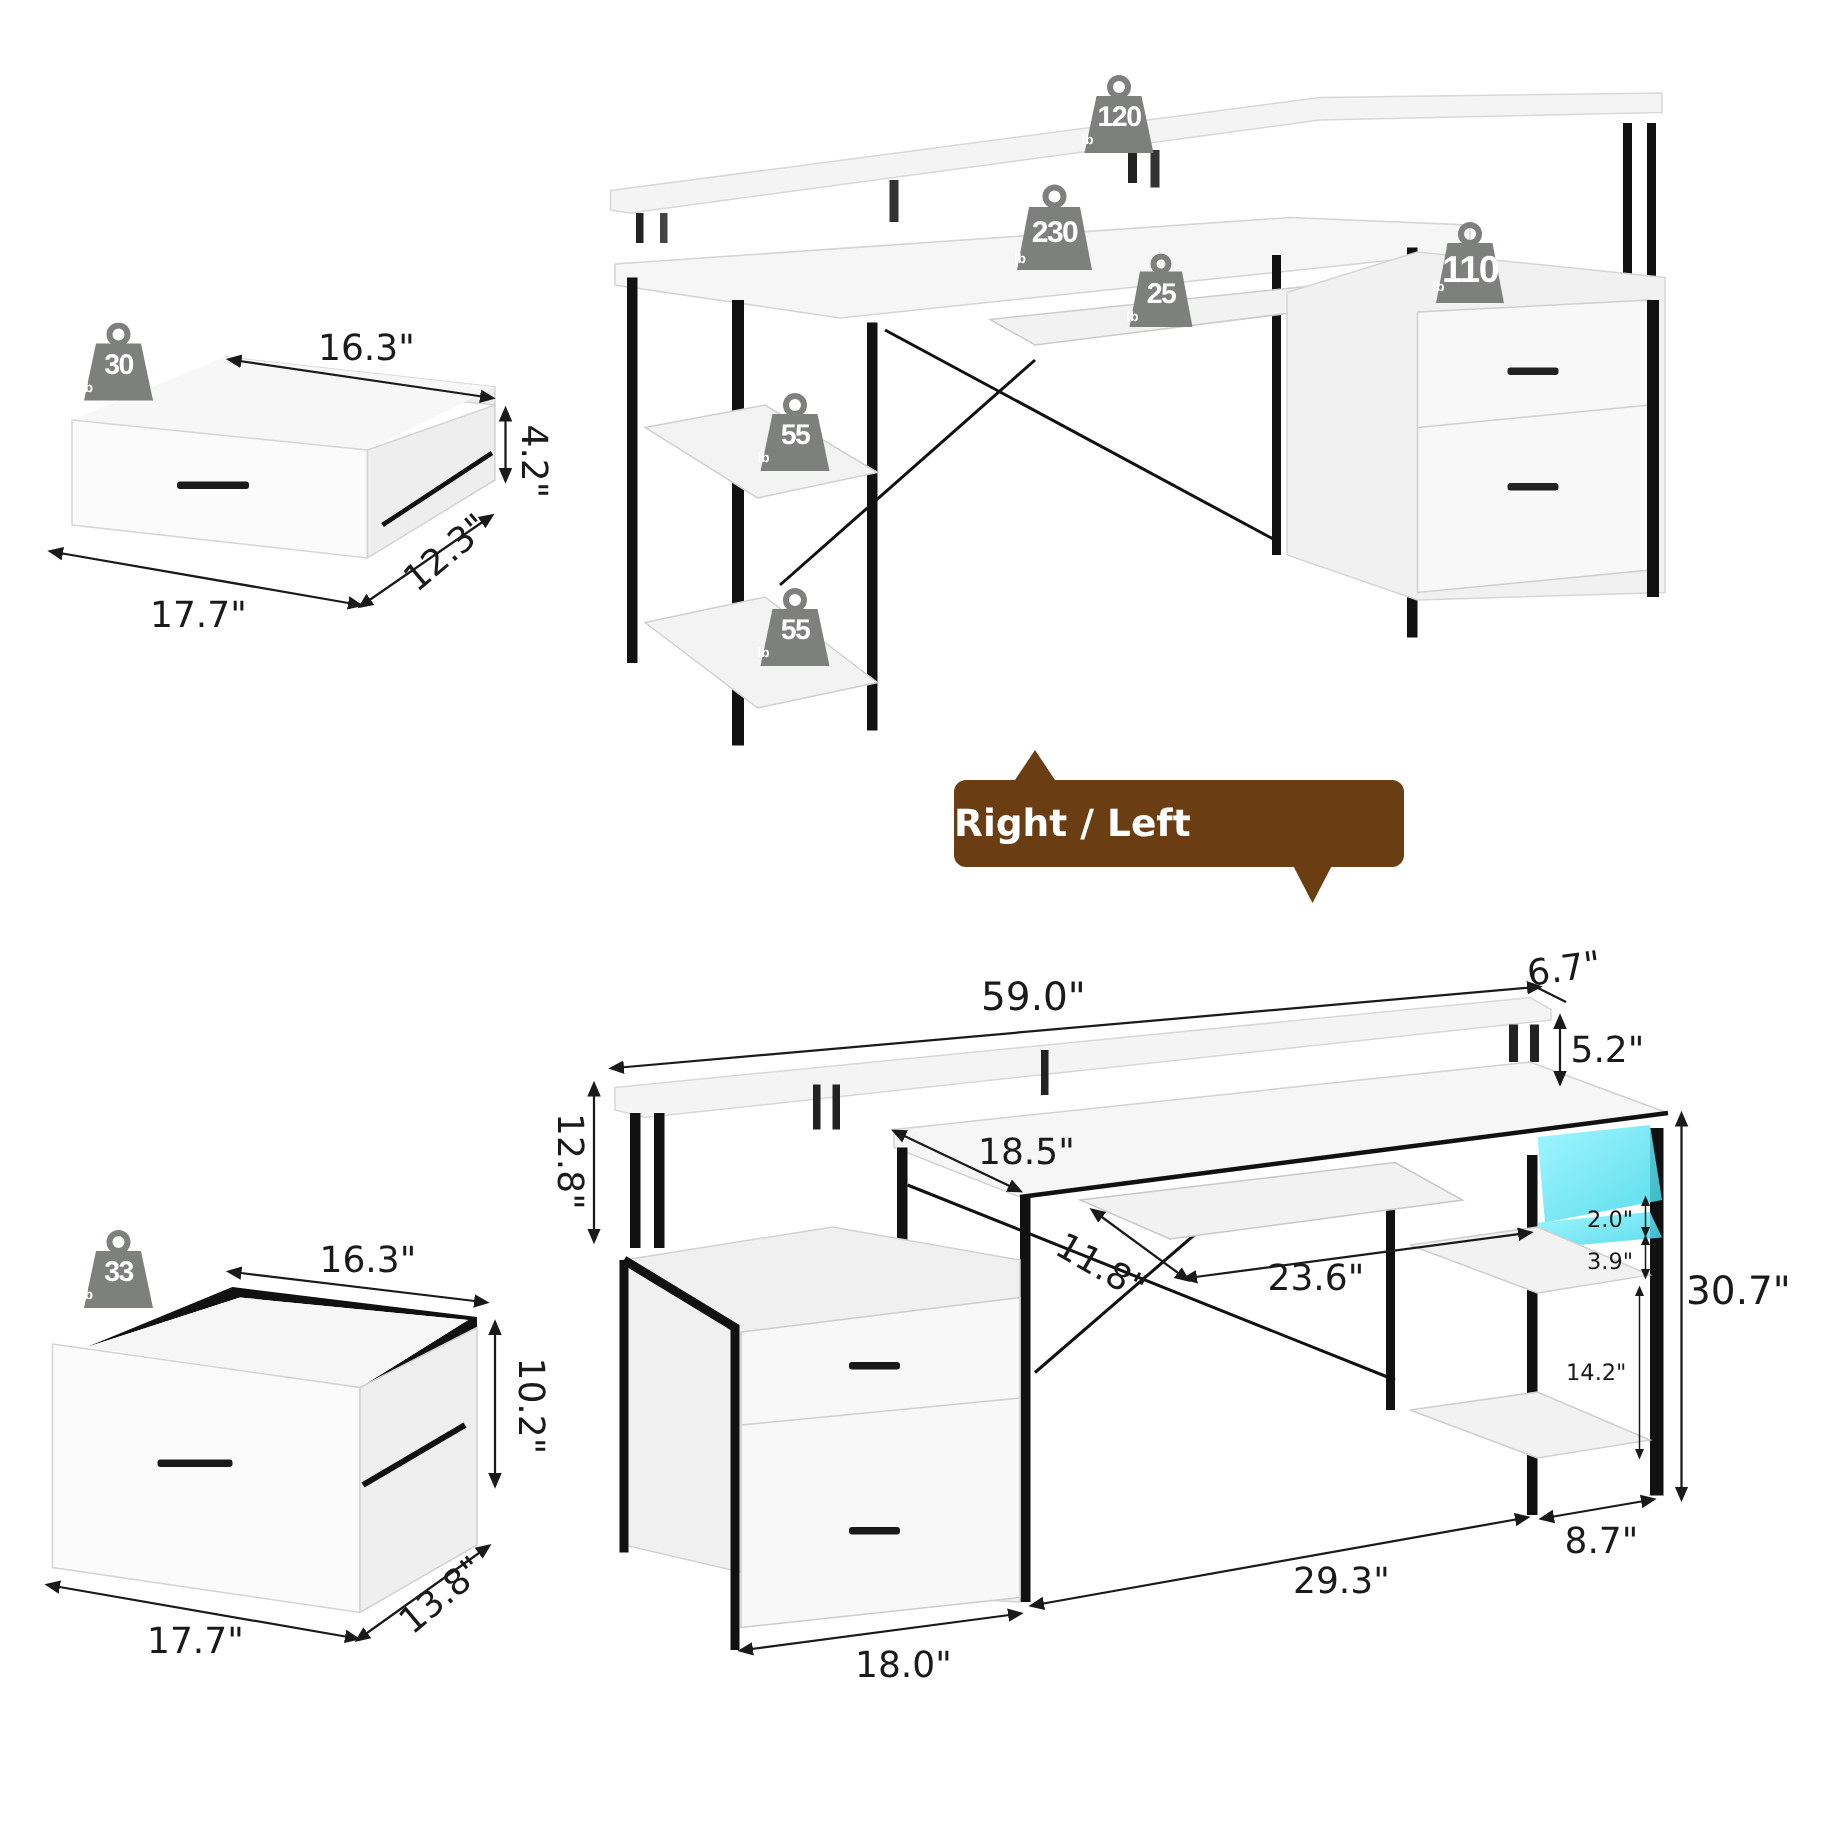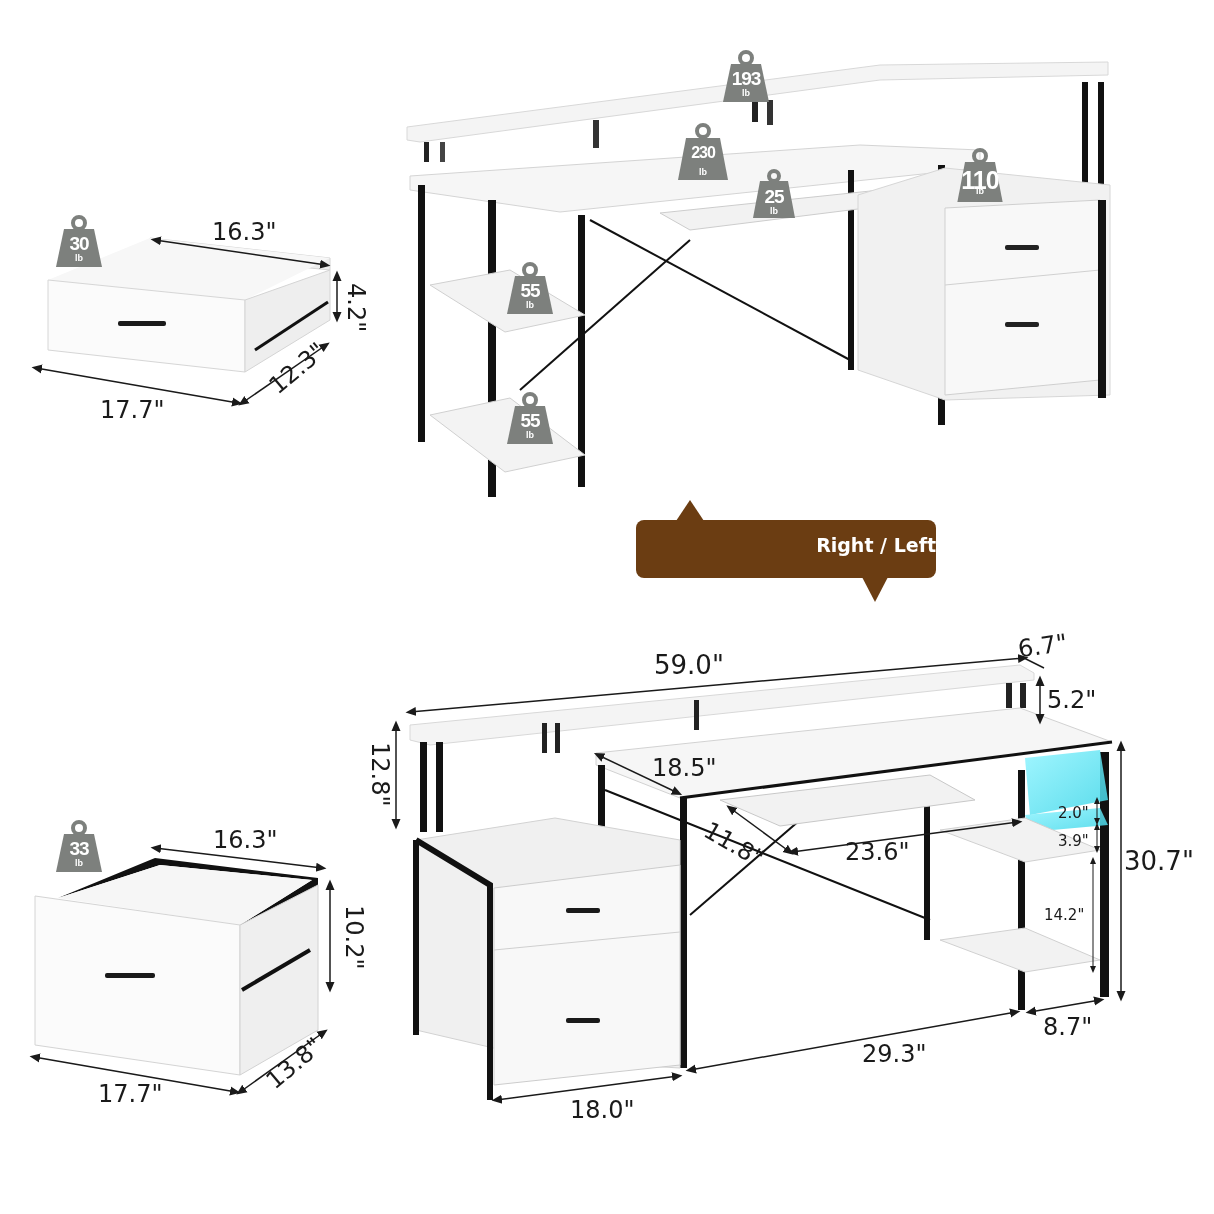--- a/index.html
+++ b/index.html
@@ -3,24 +3,24 @@
 <meta charset="utf-8">
 <style>
   html,body{margin:0;padding:0;background:#ffffff;}
   body{width:1214px;height:1214px;position:relative;overflow:hidden;font-family:"Liberation Sans",sans-serif;color:#1a1a1a;}
   svg{position:absolute;left:0;top:0;}
   .lbl{position:absolute;font-family:"DejaVu Sans",sans-serif;font-size:24px;color:#1a1a1a;white-space:nowrap;line-height:1;}
   .lbl.sm{font-size:15px;}
   .lbl.lg{font-size:26px;}
   .weight{position:absolute;width:50px;height:54px;}
   .weight .num{position:absolute;left:0;right:0;top:18px;text-align:center;color:#fff;font-family:"Liberation Sans",sans-serif;font-weight:bold;font-size:19px;letter-spacing:-1px;}
-  .weight .unit{position:absolute;left:0;right:0;top:38px;text-align:center;color:#fff;font-family:"Liberation Sans",sans-serif;font-weight:bold;font-size:9px;}
+  .weight .unit{position:absolute;left:0;right:0;top:38px;text-align:left;color:#fff;font-family:"Liberation Sans",sans-serif;font-weight:bold;font-size:9px;}
   .weight svg{position:absolute;left:0;top:0;}
   .banner{position:absolute;left:636px;top:520px;width:300px;height:58px;background:#6b3d12;border-radius:8px;}
-  .banner .txt{position:absolute;left:0;right:0;top:14px;text-align:right;color:#fff;font-family:"DejaVu Sans",sans-serif;font-weight:bold;font-size:19px;}
+  .banner .txt{position:absolute;left:0;right:0;top:14px;text-align:left;color:#fff;font-family:"DejaVu Sans",sans-serif;font-weight:bold;font-size:25px;}
 </style>
 </head>
 <body>
 
 <svg width="1214" height="1214" viewBox="0 0 1214 1214">
   <defs>
     <marker id="ar" markerWidth="8" markerHeight="8" refX="4" refY="4" orient="auto-start-reverse">
       <path d="M0,1 L7,4 L0,7 Z" fill="#1a1a1a"></path>
     </marker>
     <linearGradient id="led" x1="0" y1="0" x2="1" y2="1">
@@ -151,29 +151,29 @@
 </svg>
 <div class="banner">
   <div class="txt">Right /  Left</div>
 </div>
 
 <div class="weight" style="left:721px;top:50px">
   <svg width="50" height="54">
       <circle cx="25" cy="8" r="6" fill="none" stroke="#7d807d" stroke-width="4"></circle>
       <path d="M10,14 L40,14 L48,52 L2,52 Z" fill="#7d807d"></path>
     </svg>
-  <div class="num">193</div>
+  <div class="num">120</div>
   <div class="unit">lb</div>
 </div>
 <div class="weight" style="left:676px;top:122px;width:54px;height:60px">
   <svg width="54" height="60">
       <circle cx="27" cy="9" r="6" fill="none" stroke="#7d807d" stroke-width="4"></circle>
       <path d="M10,16 L44,16 L52,58 L2,58 Z" fill="#7d807d"></path>
     </svg>
-  <div class="num" style="top:22px;font-size:16px">230</div>
+  <div class="num" style="top:22px;font-size:20px">230</div>
   <div class="unit" style="top:45px">lb</div>
 </div>
 <div class="weight" style="left:751px;top:168px;width:46px;height:50px">
   <svg width="46" height="50">
       <circle cx="23" cy="8" r="5" fill="none" stroke="#7d807d" stroke-width="4"></circle>
       <path d="M9,13 L37,13 L44,50 L2,50 Z" fill="#7d807d"></path>
     </svg>
   <div class="num">25</div>
   <div class="unit">lb</div>
 </div>

